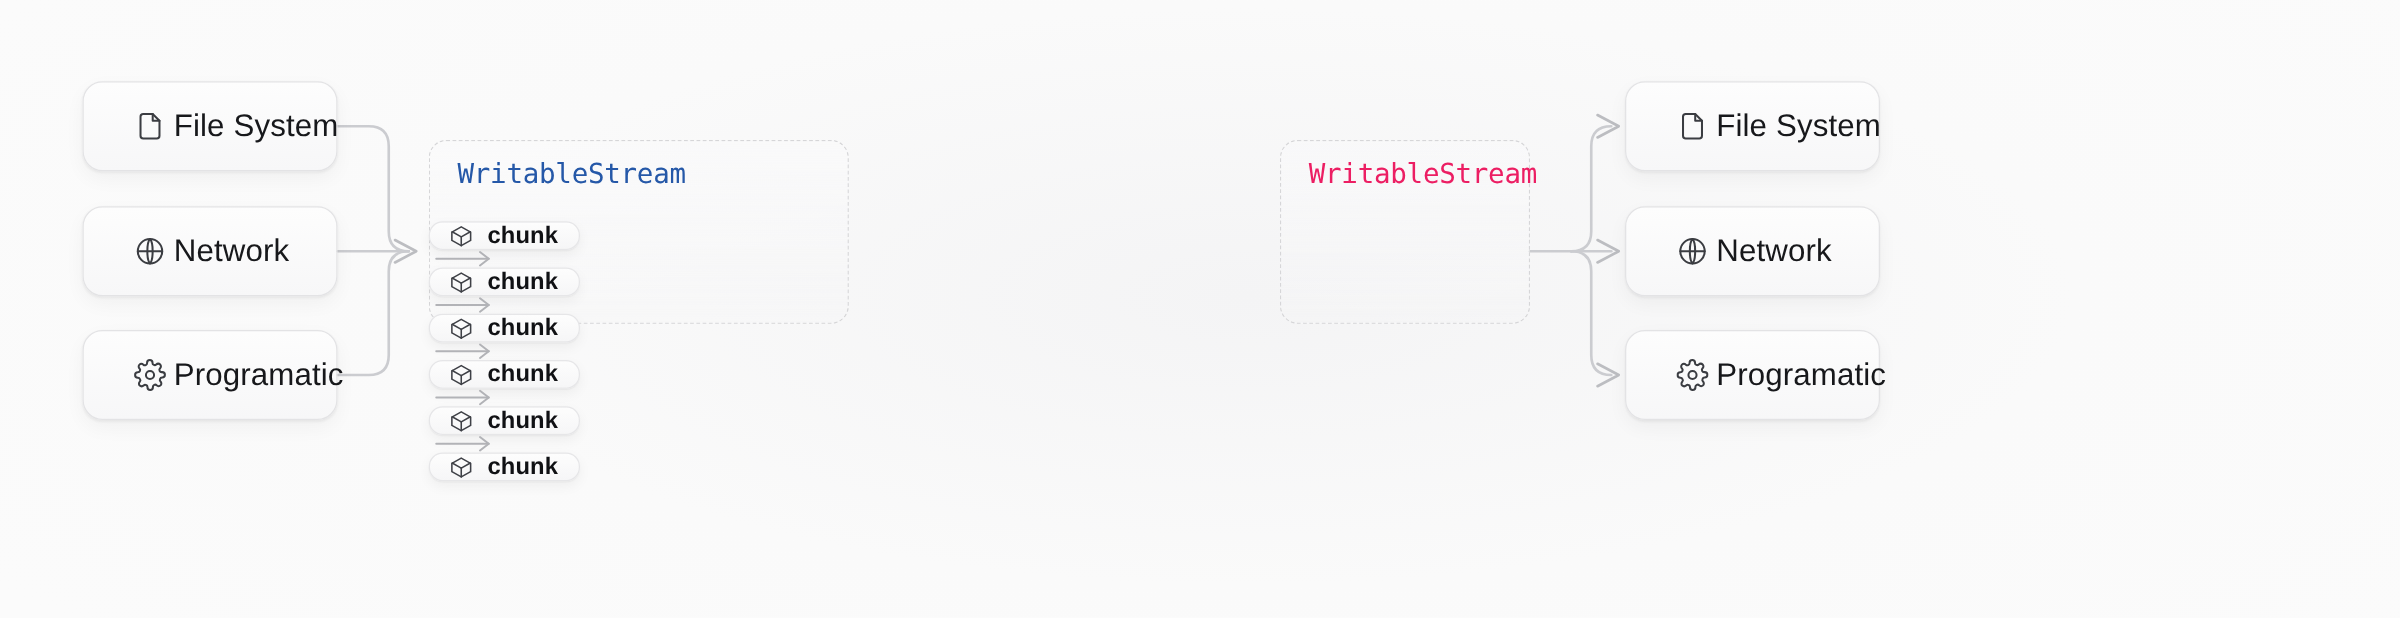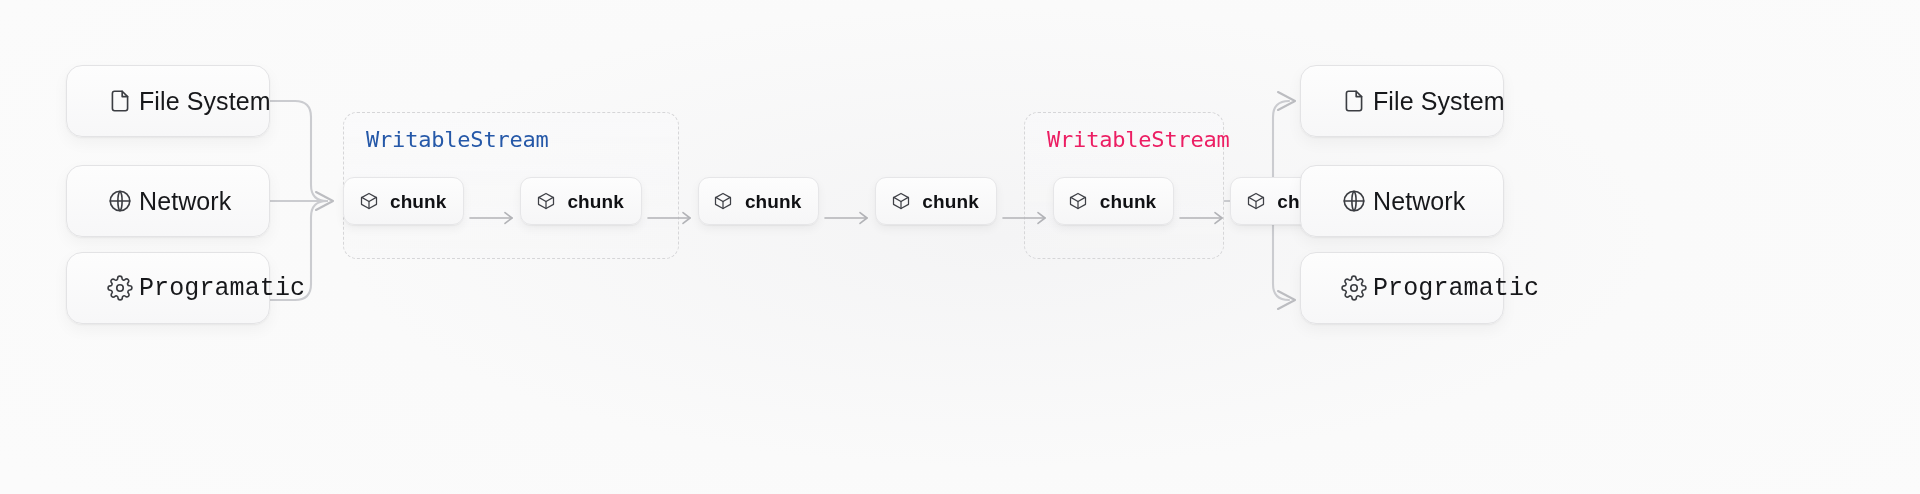--- a/index.html
+++ b/index.html
@@ -62,21 +62,21 @@
     flex: 0 0 30px;
     color: #3b3d42;
   }
   .endpoint-card .ep-icon svg { display: block; }
 
   
   .col-left  { left: 66px;  width: 204px; }
   .col-right { left: 1300px; width: 204px; }
   .row-1 { top: 65px; }
   .row-2 { top: 165px; text-align: right; }
-  .row-3 { top: 252px; font-family: Liberation Mono, monospace; }
+  .row-3 { top: 264px; }
 
   
   .stream-panel {
     position: absolute;
     box-sizing: border-box;
     top: 112px;
     height: 147px;
     border: 1.6px dashed #d6d6d8;
     border-radius: 14px;
     background: linear-gradient(180deg, rgba(250,250,251,0.55) 0%, rgba(246,246,247,0.25) 100%);
@@ -96,21 +96,22 @@
   #panel-transform { left: 694px;  width: 318px; }
   #panel-writable  { left: 1024px; width: 200px; }
 
   
   #chunk-row {
     position: absolute;
     left: 343px;
     top: 177px;
     height: 48px;
     display: flex;
-    align-items: flex-end;
+    align-items: flex-start;
+    flex-direction: column;
   }
   .chunk-box {
     display: flex;
     align-items: center;
     gap: 11px;
     box-sizing: border-box;
     height: 48px;
     padding: 0 17px 0 14px;
     background: linear-gradient(180deg, #fdfdfd 0%, #f6f6f7 100%);
     border: 1px solid #e6e6e8;

